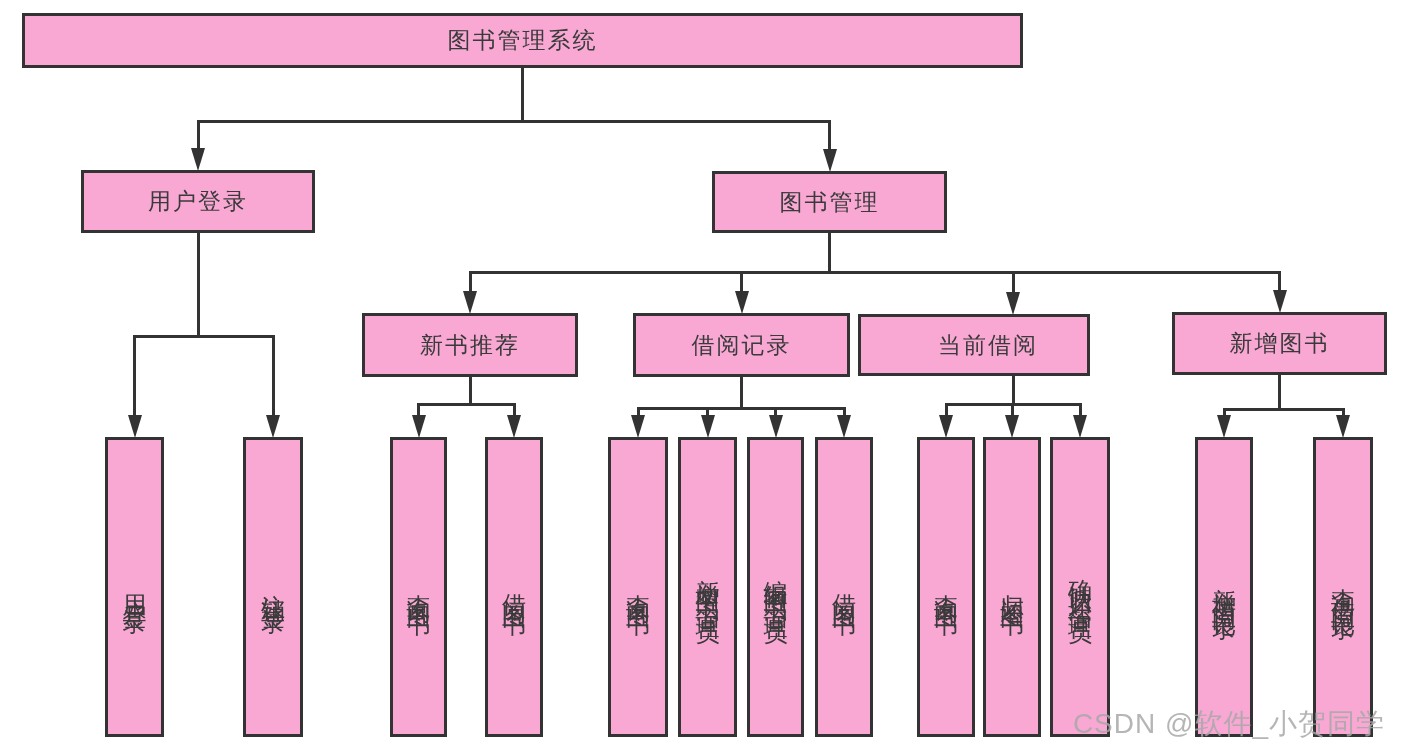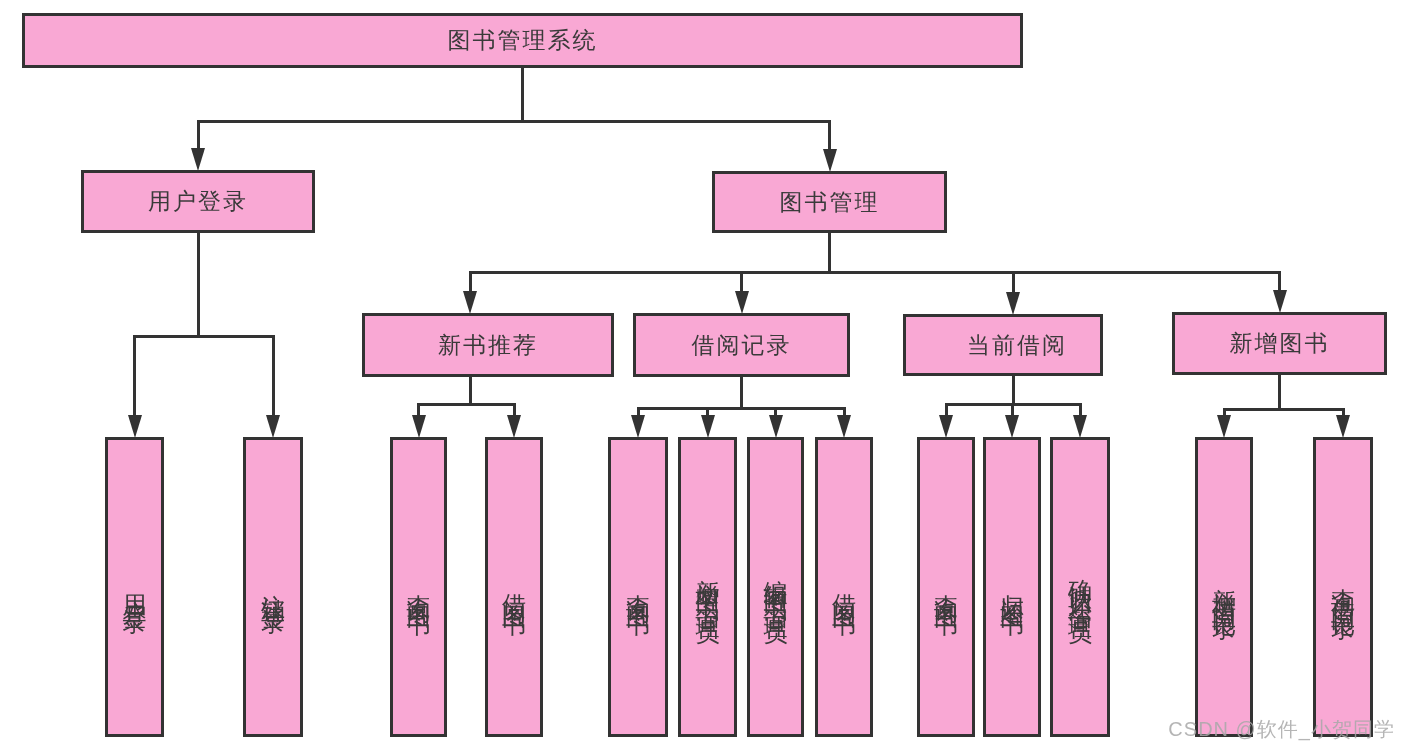--- a/index.html
+++ b/index.html
@@ -39,23 +39,23 @@
   }
   .arrow{
     position:absolute;
     width:0;height:0;
     border-left:7px solid transparent;
     border-right:7px solid transparent;
     border-top:23px solid #333333;
   }
   #watermark{
     position:absolute;
-    right:10px;
+    right:20px;
     bottom:4px;
-    font-size:20px;
+    font-size:28px;
     color:rgba(168,168,168,0.85);
     letter-spacing:1px;
     z-index:10;
   }
 </style>
 </head>
 <body>
 
 <div id="canvas">
   <div id="edges">
@@ -115,27 +115,27 @@
   <div id="nodes">
       <div class="node h" style="left: 22px; top: 13px; width: 1001px; height: 55px;">
         <span class="lbl">图书管理系统</span>
       </div>
       <div class="node h" style="left: 81px; top: 170px; width: 234px; height: 63px;">
         <span class="lbl">用户登录</span>
       </div>
       <div class="node h" style="left: 712px; top: 171px; width: 235px; height: 62px;">
         <span class="lbl">图书管理</span>
       </div>
-      <div class="node h" style="left: 362px; top: 313px; width: 252px; height: 64px;">
+      <div class="node h" style="left: 362px; top: 313px; width: 216px; height: 64px;">
         <span class="lbl">新书推荐</span>
       </div>
       <div class="node h" style="left: 633px; top: 313px; width: 217px; height: 64px;">
         <span class="lbl">借阅记录</span>
       </div>
-      <div class="node h" style="left: 903px; top: 314px; width: 200px; height: 62px; padding-left: 28px;">
+      <div class="node h" style="left: 858px; top: 314px; width: 232px; height: 62px; padding-left: 28px;">
         <span class="lbl">当前借阅</span>
       </div>
       <div class="node h" style="left: 1172px; top: 312px; width: 215px; height: 63px;">
         <span class="lbl">新增图书</span>
       </div>
       <div class="node v" style="left: 105px; top: 437px; width: 59px; height: 300px;">
         <span class="lbl">用户登录</span>
       </div>
       <div class="node v" style="left: 243px; top: 437px; width: 60px; height: 300px;">
         <span class="lbl">注销登录</span>

